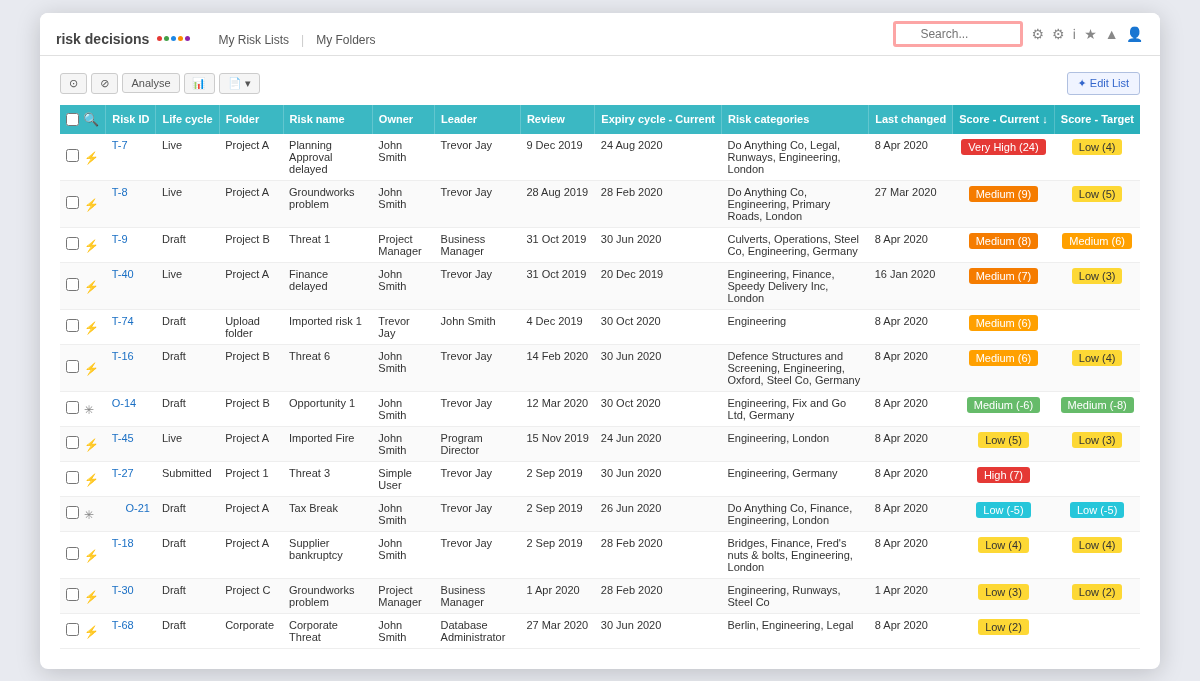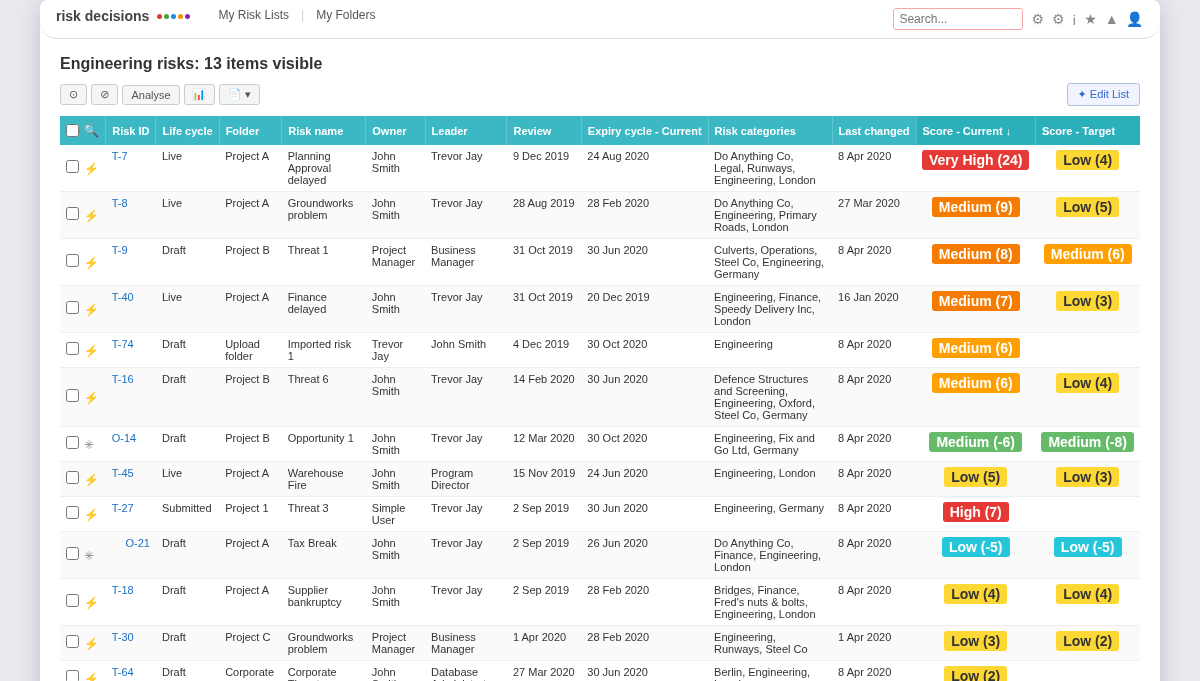--- a/index.html
+++ b/index.html
@@ -15,26 +15,25 @@
     .window {
       width: 1120px;
       background: #fff;
       border-radius: 8px;
       box-shadow: 0 4px 24px rgba(0,0,0,0.18);
       overflow: hidden;
     }
     
     .topnav {
       display: flex;
-      align-items: flex-start;
+      align-items: flex-end;
       padding: 8px 16px;
       background: #fff;
       border-bottom: 1px solid #e0e0e0;
       gap: 12px;
-      border-radius: 17px;
     }
     .logo-area {
       display: flex;
       align-items: center;
       gap: 6px;
       margin-right: 16px;
     }
     .logo-text {
       font-size: 14px;
       font-weight: bold;
@@ -55,23 +54,23 @@
       text-decoration: none;
     }
     .nav-sep { color: #ccc; font-size: 12px; }
     .topnav-right {
       margin-left: auto;
       display: flex;
       align-items: center;
       gap: 8px;
     }
     .search-box {
-      border: 1px solid #fca5a5;
+      border: 3px solid #fca5a5;
       border-radius: 3px;
-      padding: 3px 5px;
+      padding: 3px 24px;
       font-size: 12px;
       width: 130px;
       color: #aaa;
     }
     .nav-icon {
       color: #888;
       font-size: 14px;
       cursor: pointer;
     }
     
@@ -140,22 +139,22 @@
     .risk-table tbody td {
       padding: 5px 6px;
       vertical-align: top;
       color: #333;
     }
     .risk-table tbody td.nowrap { white-space: nowrap; }
     .score-badge {
       display: inline-block;
       padding: 2px 7px;
       border-radius: 3px;
-      font-size: 14px;
-      font-weight: bold;
+      font-size: 11px;
+      font-weight: normal;
       color: #fff;
       white-space: nowrap;
     }
     .score-very-high { background: #e53935; }
     .score-high { background: #e53935; }
     .score-medium-orange { background: #f57c00; }
     .score-medium-amber { background: #ffa000; }
     .score-medium-neg { background: #66bb6a; color: #fff; }
     .score-low-yellow { background: #fdd835; color: #333; }
     .score-low-neg { background: #26c6da; color: #fff; }
@@ -191,21 +190,20 @@
       <span class="nav-icon">⚙</span>
       <span class="nav-icon">⚙</span>
       <span class="nav-icon">ℹ</span>
       <span class="nav-icon">★</span>
       <span class="nav-icon">▲</span>
       <span class="nav-icon">👤</span>
     </div>
   </div>
 
   <div class="main">
-    <div class="page-title">Engineering risks:  13 items visible</div>
 
     <div class="toolbar">
       <button class="toolbar-btn">⊙</button>
       <button class="toolbar-btn">⊘</button>
       <button class="toolbar-btn">Analyse</button>
       <button class="toolbar-btn">📊</button>
       <button class="toolbar-btn">📄 ▾</button>
       <button class="edit-list-btn">✦ Edit List</button>
     </div>
 
@@ -388,21 +386,21 @@
     </td>
   </tr>
           <tr style="background: rgb(250, 250, 250);">
     <td style="white-space:nowrap;vertical-align:middle;">
       <input type="checkbox" style="margin-right: 2px;">
       <span style="color:#f0a500;font-size:12px;">⚡</span>
     </td>
     <td class="nowrap" style="color:#1a6fc4;cursor:pointer;margin-left:16px;">T-45</td>
     <td class="nowrap">Live</td>
     <td>Project A</td>
-    <td>Warehouse Fire</td>
+    <td>Imported Fire</td>
     <td>John Smith</td>
     <td>Program Director</td>
     <td class="nowrap">15 Nov 2019</td>
     <td class="nowrap">24 Jun 2020</td>
     <td>Engineering, London</td>
     <td class="nowrap">8 Apr 2020</td>
     <td style="text-align:center;">
       <span class="score-badge score-low-yellow">Low (5)</span>
     </td>
     <td style="text-align:center;">
@@ -495,21 +493,21 @@
     </td>
     <td style="text-align:center;">
       <span class="score-badge score-low-yellow">Low (2)</span>
     </td>
   </tr>
           <tr style="background: rgb(255, 255, 255);">
     <td style="white-space:nowrap;vertical-align:middle;">
       <input type="checkbox" style="margin-right: 2px;">
       <span style="color:#f0a500;font-size:12px;">⚡</span>
     </td>
-    <td class="nowrap" style="color:#1a6fc4;cursor:pointer;">T-64</td>
+    <td class="nowrap" style="color:#1a6fc4;cursor:pointer;">T-68</td>
     <td class="nowrap">Draft</td>
     <td>Corporate</td>
     <td>Corporate Threat</td>
     <td>John Smith</td>
     <td>Database Administrator</td>
     <td class="nowrap">27 Mar 2020</td>
     <td class="nowrap">30 Jun 2020</td>
     <td>Berlin, Engineering, Legal</td>
     <td class="nowrap">8 Apr 2020</td>
     <td style="text-align:center;">

